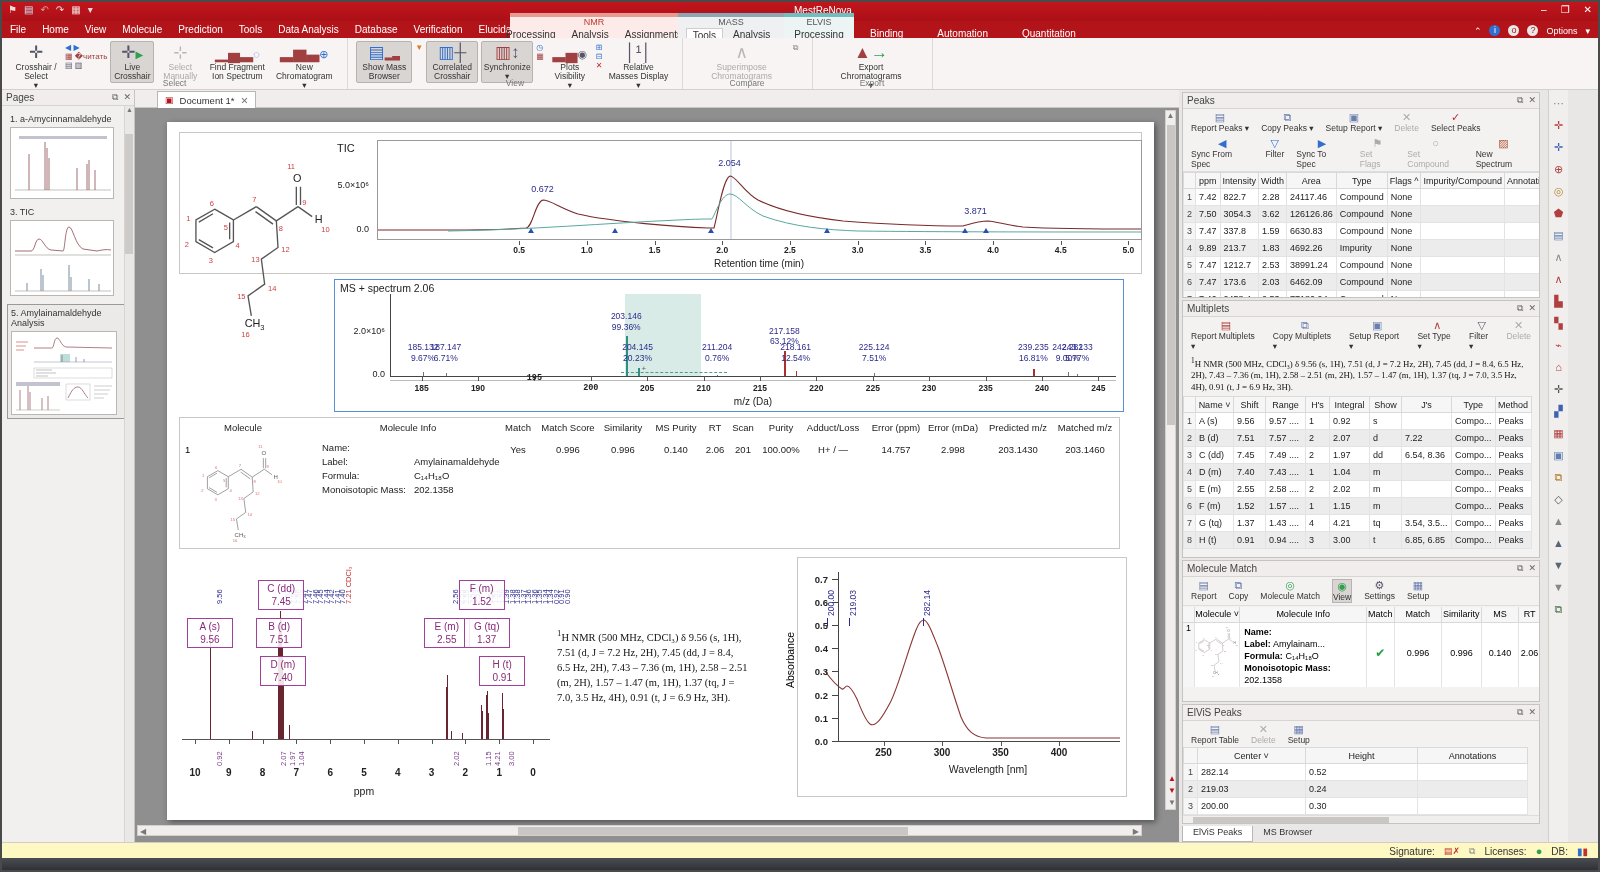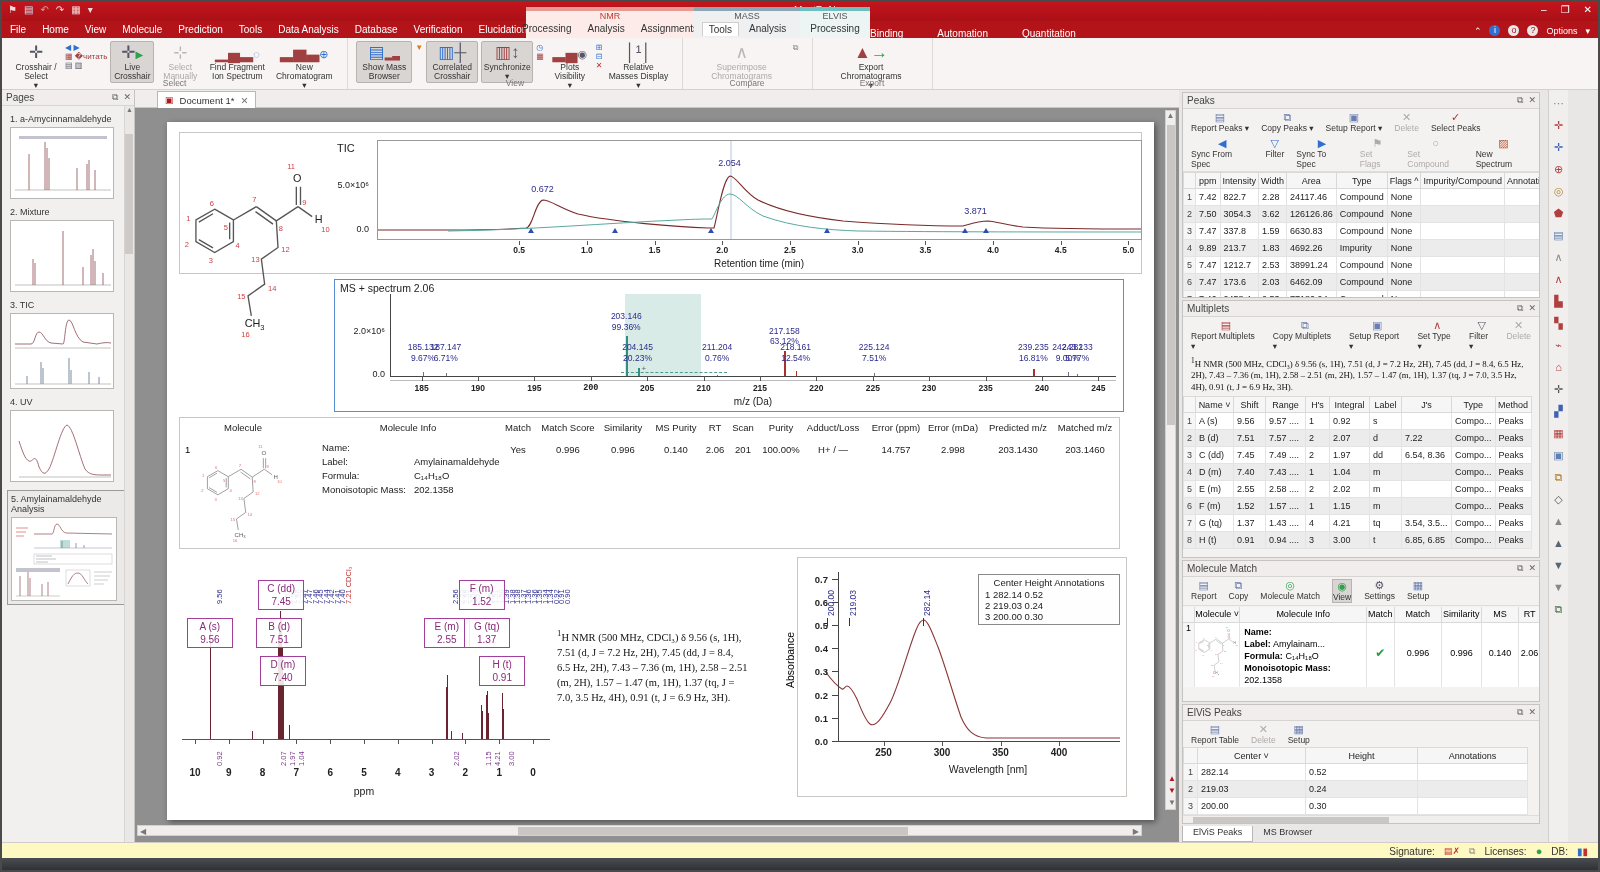--- a/index.html
+++ b/index.html
@@ -9,21 +9,21 @@
   .abs{position:absolute;}
 
   
   .titlebar{position:absolute;left:0;top:0;width:100%;height:19px;background:linear-gradient(#c2151d,#ab1017);color:#fff;}
   .qat{position:absolute;left:6px;top:2px;display:flex;gap:7px;font-size:10px;color:#f3d9d9;}
   .qat span{cursor:pointer;}
   .wtitle{position:absolute;left:792px;top:3px;font-size:10px;color:#fff;}
   .wctrl{position:absolute;right:6px;top:2px;display:flex;gap:14px;font-size:10px;color:#fff;}
   .menurow{position:absolute;left:0;top:19px;width:100%;height:17px;background:#b3141a;display:flex;align-items:center;}
   .menu{font-size:10px;color:#fff;padding:2px 8px;cursor:pointer;}
-  .ctxblock{position:absolute;top:5px;height:31px;font-size:10px;margin-left:16px;}
+  .ctxblock{position:absolute;top:11px;height:31px;font-size:10px;}
   .ctxstrip{height:4px;width:100%;}
   .ctxlabel{text-align:center;font-size:9px;height:11px;line-height:11px;}
   .ctxitems{display:flex;justify-content:center;gap:4px;}
   .ctxitem{padding:1px 6px;color:#333;cursor:pointer;}
   .ctxitem.on{background:#fff;border:1px solid #d0cdcb;border-bottom:none;}
   .menubar-right{position:absolute;top:24px;display:flex;gap:18px;}
   .topicons{position:absolute;right:8px;top:23px;display:flex;gap:8px;font-size:9px;color:#fff;align-items:center;}
 
   
   .ribbon{position:absolute;left:0;top:36px;width:100%;height:52px;background:#f7f4f3;border-bottom:1px solid #d4d0ce;display:flex;}
@@ -291,62 +291,35 @@
               <line x1="38" y1="62" x2="38" y2="30"></line>
             <line x1="66" y1="62" x2="66" y2="40"></line>
               <line x1="76" y1="62" x2="76" y2="36"></line>
               <line x1="78" y1="62" x2="78" y2="32"></line>
               <line x1="84" y1="62" x2="84" y2="42"></line>
           </g>
         </svg>
       </div>
     </div>
     <div class="pitem">
-      <span>2. Mixture</span>
-      <div class="pthumb" style="width:104px;height:72px">
-        <svg width="104" height="72">
-          <line x1="4" y1="64" x2="100" y2="64" stroke="#999" stroke-width="0.6"></line>
-          <g stroke="#8a4a52" stroke-width="0.8">
-            <line x1="22" y1="64" x2="22" y2="38"></line>
-              <line x1="24" y1="64" x2="24" y2="42"></line>
-              <line x1="52" y1="64" x2="52" y2="10"></line>
-            <line x1="72" y1="64" x2="72" y2="46"></line>
-              <line x1="80" y1="64" x2="80" y2="34"></line>
-              <line x1="82" y1="64" x2="82" y2="28"></line>
-              <line x1="84" y1="64" x2="84" y2="40"></line>
-              <line x1="92" y1="64" x2="92" y2="52"></line>
-          </g>
-        </svg>
-      </div>
-    </div>
-    <div class="pitem">
       <span>3. TIC</span>
       <div class="pthumb" style="width:104px;height:76px">
         <svg width="104" height="76">
           <path d="M4,30 L20,30 C24,30 24,18 28,18 C32,18 34,28 40,29 L52,30 C54,30 54,6 58,6 C62,6 64,24 72,28 L86,30 C90,29 96,28 100,29" fill="none" stroke="#8a4a52" stroke-width="0.8"></path>
           <line x1="4" y1="34" x2="100" y2="34" stroke="#999" stroke-width="0.6"></line>
           <g stroke="#55708a" stroke-width="0.8">
             <line x1="30" y1="70" x2="30" y2="48"></line>
               <line x1="32" y1="70" x2="32" y2="54"></line>
               <line x1="58" y1="70" x2="58" y2="44"></line>
               <line x1="60" y1="70" x2="60" y2="56"></line>
               <line x1="78" y1="70" x2="78" y2="58"></line>
               <line x1="16" y1="70" x2="16" y2="62"></line>
               <line x1="88" y1="70" x2="88" y2="63"></line>
           </g>
           <line x1="4" y1="70" x2="100" y2="70" stroke="#999" stroke-width="0.6"></line>
-        </svg>
-      </div>
-    </div>
-    <div class="pitem">
-      <span>4. UV</span>
-      <div class="pthumb" style="width:104px;height:72px">
-        <svg width="104" height="72">
-          <path d="M8,30 C12,42 14,48 18,50 C22,52 24,40 28,56 C32,64 34,64 38,58 C44,46 50,16 56,14 C62,16 68,44 74,58 C78,64 84,64 92,64 L100,64" fill="none" stroke="#8a4a52" stroke-width="0.8"></path>
-          <line x1="8" y1="66" x2="100" y2="66" stroke="#999" stroke-width="0.6"></line>
         </svg>
       </div>
     </div>
     <div class="pitem sel">
       <span>5. Amylainamaldehyde Analysis</span>
       <div class="pthumb" style="width:106px;height:84px">
         <svg width="106" height="84">
           <path d="M22,16 L40,16 C42,16 42,6 45,6 C48,6 49,14 54,15 L100,16" fill="none" stroke="#8a4a52" stroke-width="0.7"></path>
           <rect x="48" y="22" width="10" height="8" fill="#bfded9"></rect>
           <g stroke="#556" stroke-width="0.6">
@@ -484,21 +457,21 @@
         <span class="ylab" style="left:6px;top:46px;width:44px;">2.0×10⁶</span>
         <span class="ylab" style="left:22px;top:89px;width:28px;">0.0</span>
         <span class="axlab" style="left:318px;top:116px;width:200px;">m/z (Da)</span>
       <div style="position: absolute; left: 285.624px; top: 92px; width: 106.704px; border-top: 1px dashed rgb(74, 154, 144);"></div>
           <span style="position: absolute; left: 306.544px; top: 84px; font-size: 8px; color: rgb(102, 102, 102);">+</span>
           <div class="tick" style="left: 86.584px; top: 96px; height: 5px;"></div>
           <span class="ticklab" style="left: 69.584px; top: 103px; font-weight: bold;">185</span>
           <div class="tick" style="left: 142.984px; top: 96px; height: 5px;"></div>
           <span class="ticklab" style="left: 125.984px; top: 103px; font-weight: bold;">190</span>
           <div class="tick" style="left: 199.384px; top: 96px; height: 5px;"></div>
-          <span class="ticklab" style="left: 182.384px; top: 103px; font-weight: bold;">195</span>
+          <span class="ticklab" style="left: 182.384px; top: 93px; font-weight: bold; font-family: Liberation Mono, monospace;">195</span>
           <div class="tick" style="left: 255.784px; top: 96px; height: 5px;"></div>
           <span class="ticklab" style="left: 238.784px; top: 103px; font-weight: bold; font-family: Liberation Mono, monospace;">200</span>
           <div class="tick" style="left: 312.184px; top: 96px; height: 5px;"></div>
           <span class="ticklab" style="left: 295.184px; top: 103px; font-weight: bold;">205</span>
           <div class="tick" style="left: 368.584px; top: 96px; height: 5px;"></div>
           <span class="ticklab" style="left: 351.584px; top: 103px; font-weight: bold;">210</span>
           <div class="tick" style="left: 424.984px; top: 96px; height: 5px;"></div>
           <span class="ticklab" style="left: 407.984px; top: 103px; font-weight: bold;">215</span>
           <div class="tick" style="left: 481.384px; top: 96px; height: 5px;"></div>
           <span class="ticklab" style="left: 464.384px; top: 103px; font-weight: bold;">220</span>
@@ -710,28 +683,20 @@
       </div>
 
       <div class="abs" id="uv-plot" style="left:630px;top:435px;width:330px;height:240px;border:1px solid #c9c6c4;background:#fff;">
         <svg class="abs" style="left:0;top:0" width="330" height="200">
           <path d="M27,113 C32,120 39,128 44,131 C46,132 47,128 49,128 C52,128 55,133 59,141 C63,151 67,162 72,166 C78,170 85,158 92,145 C100,130 110,92 118,72 C121,64 124,62 126,62 C130,63 134,74 140,89 C147,107 155,136 163,159 C169,173 176,179 188,180 L322,180" fill="none" stroke="#8a3535" stroke-width="1.1"></path>
         </svg>
         <div class="abs" style="left:40px;top:14px;width:1px;height:170px;background:#444;"></div>
         <div class="abs" style="left:40px;top:183px;width:282px;height:1px;background:#444;"></div>
         <span class="axlab" style="left:90px;top:205px;width:200px;font-size:10.5px;">Wavelength [nm]</span>
         <span class="abs" style="left:-14px;top:130px;font-size:10.5px;transform:rotate(-90deg);transform-origin:0 0;">Absorbance</span>
-        <div class="legend" style="left:180px;top:16px;width:142px;">
-          <div class="lt">Center Height Annotations</div>
-          <div id="uv-legend-lines">
-              <div>1 282.14 0.52</div>
-              <div>2 219.03 0.24</div>
-              <div>3 200.00 0.30</div>
-            </div>
-        </div>
       <div style="position: absolute; left: 34px; top: 20.6px; width: 6px; height: 1px; background: rgb(68, 68, 68);"></div>
           <span class="ylab" style="left: 8px; top: 15.6px; width: 22px; font-size: 9.5px; font-weight: bold;">0.7</span>
           <div style="position: absolute; left: 34px; top: 43.8px; width: 6px; height: 1px; background: rgb(68, 68, 68);"></div>
           <span class="ylab" style="left: 8px; top: 38.8px; width: 22px; font-size: 9.5px; font-weight: bold;">0.6</span>
           <div style="position: absolute; left: 34px; top: 67px; width: 6px; height: 1px; background: rgb(68, 68, 68);"></div>
           <span class="ylab" style="left: 8px; top: 62px; width: 22px; font-size: 9.5px; font-weight: bold;">0.5</span>
           <div style="position: absolute; left: 34px; top: 90.2px; width: 6px; height: 1px; background: rgb(68, 68, 68);"></div>
           <span class="ylab" style="left: 8px; top: 85.2px; width: 22px; font-size: 9.5px; font-weight: bold;">0.4</span>
           <div style="position: absolute; left: 34px; top: 113.4px; width: 6px; height: 1px; background: rgb(68, 68, 68);"></div>
           <span class="ylab" style="left: 8px; top: 108.4px; width: 22px; font-size: 9.5px; font-weight: bold;">0.3</span>
@@ -967,21 +932,21 @@
       <div style="overflow:hidden;height:156px;">
           <table class="dtable">
             <thead>
               <tr>
                 <th style="width: 12px;"></th>
                 <th style="width: 38px;">Name ˅</th>
                 <th style="width: 32px;">Shift</th>
                 <th style="width: 40px;">Range</th>
                 <th style="width: 24px;">H's</th>
                 <th style="width: 40px;">Integral</th>
-                <th style="width: 32px;">Label</th>
+                <th style="width: 32px;">Show</th>
                 <th style="width: 50px;">J's</th>
                 <th style="width: 38px;">Type</th>
                 <th style="width: 36px;">Method</th>
               </tr>
             </thead>
             <tbody>
               <tr>
                 <td class="idx">1</td>
                 <td class="">A (s)</td>
                 <td class="">9.56</td>

